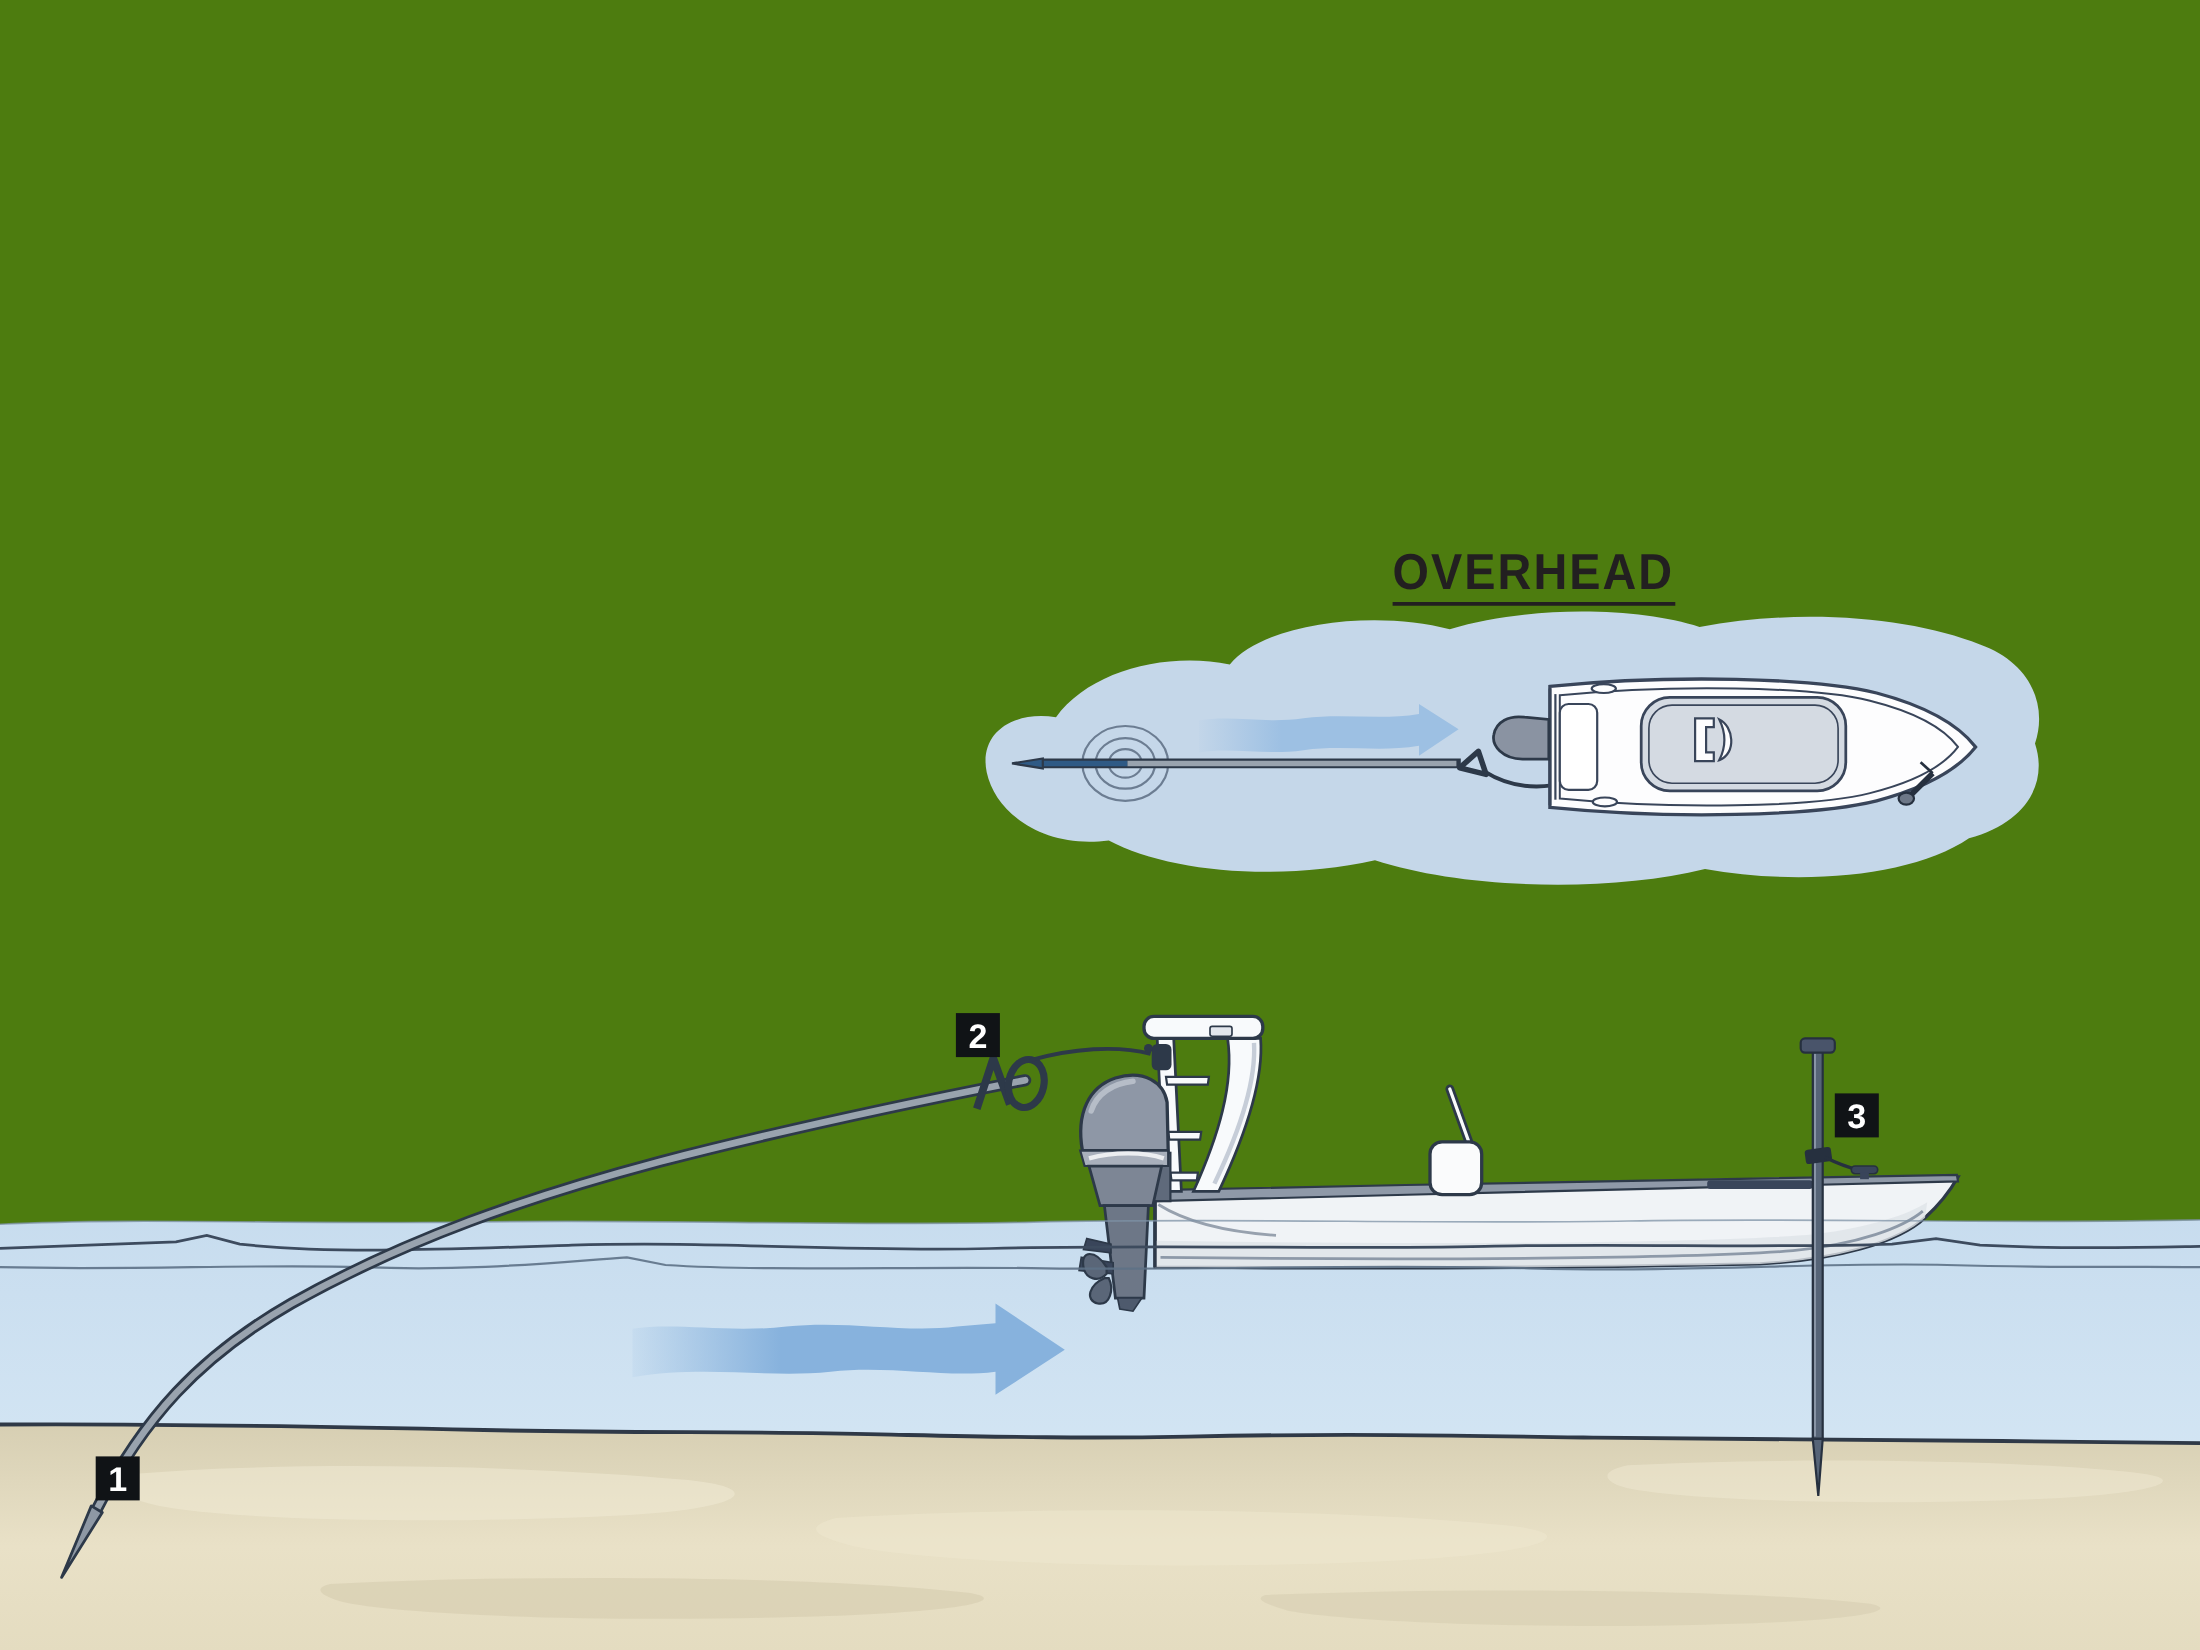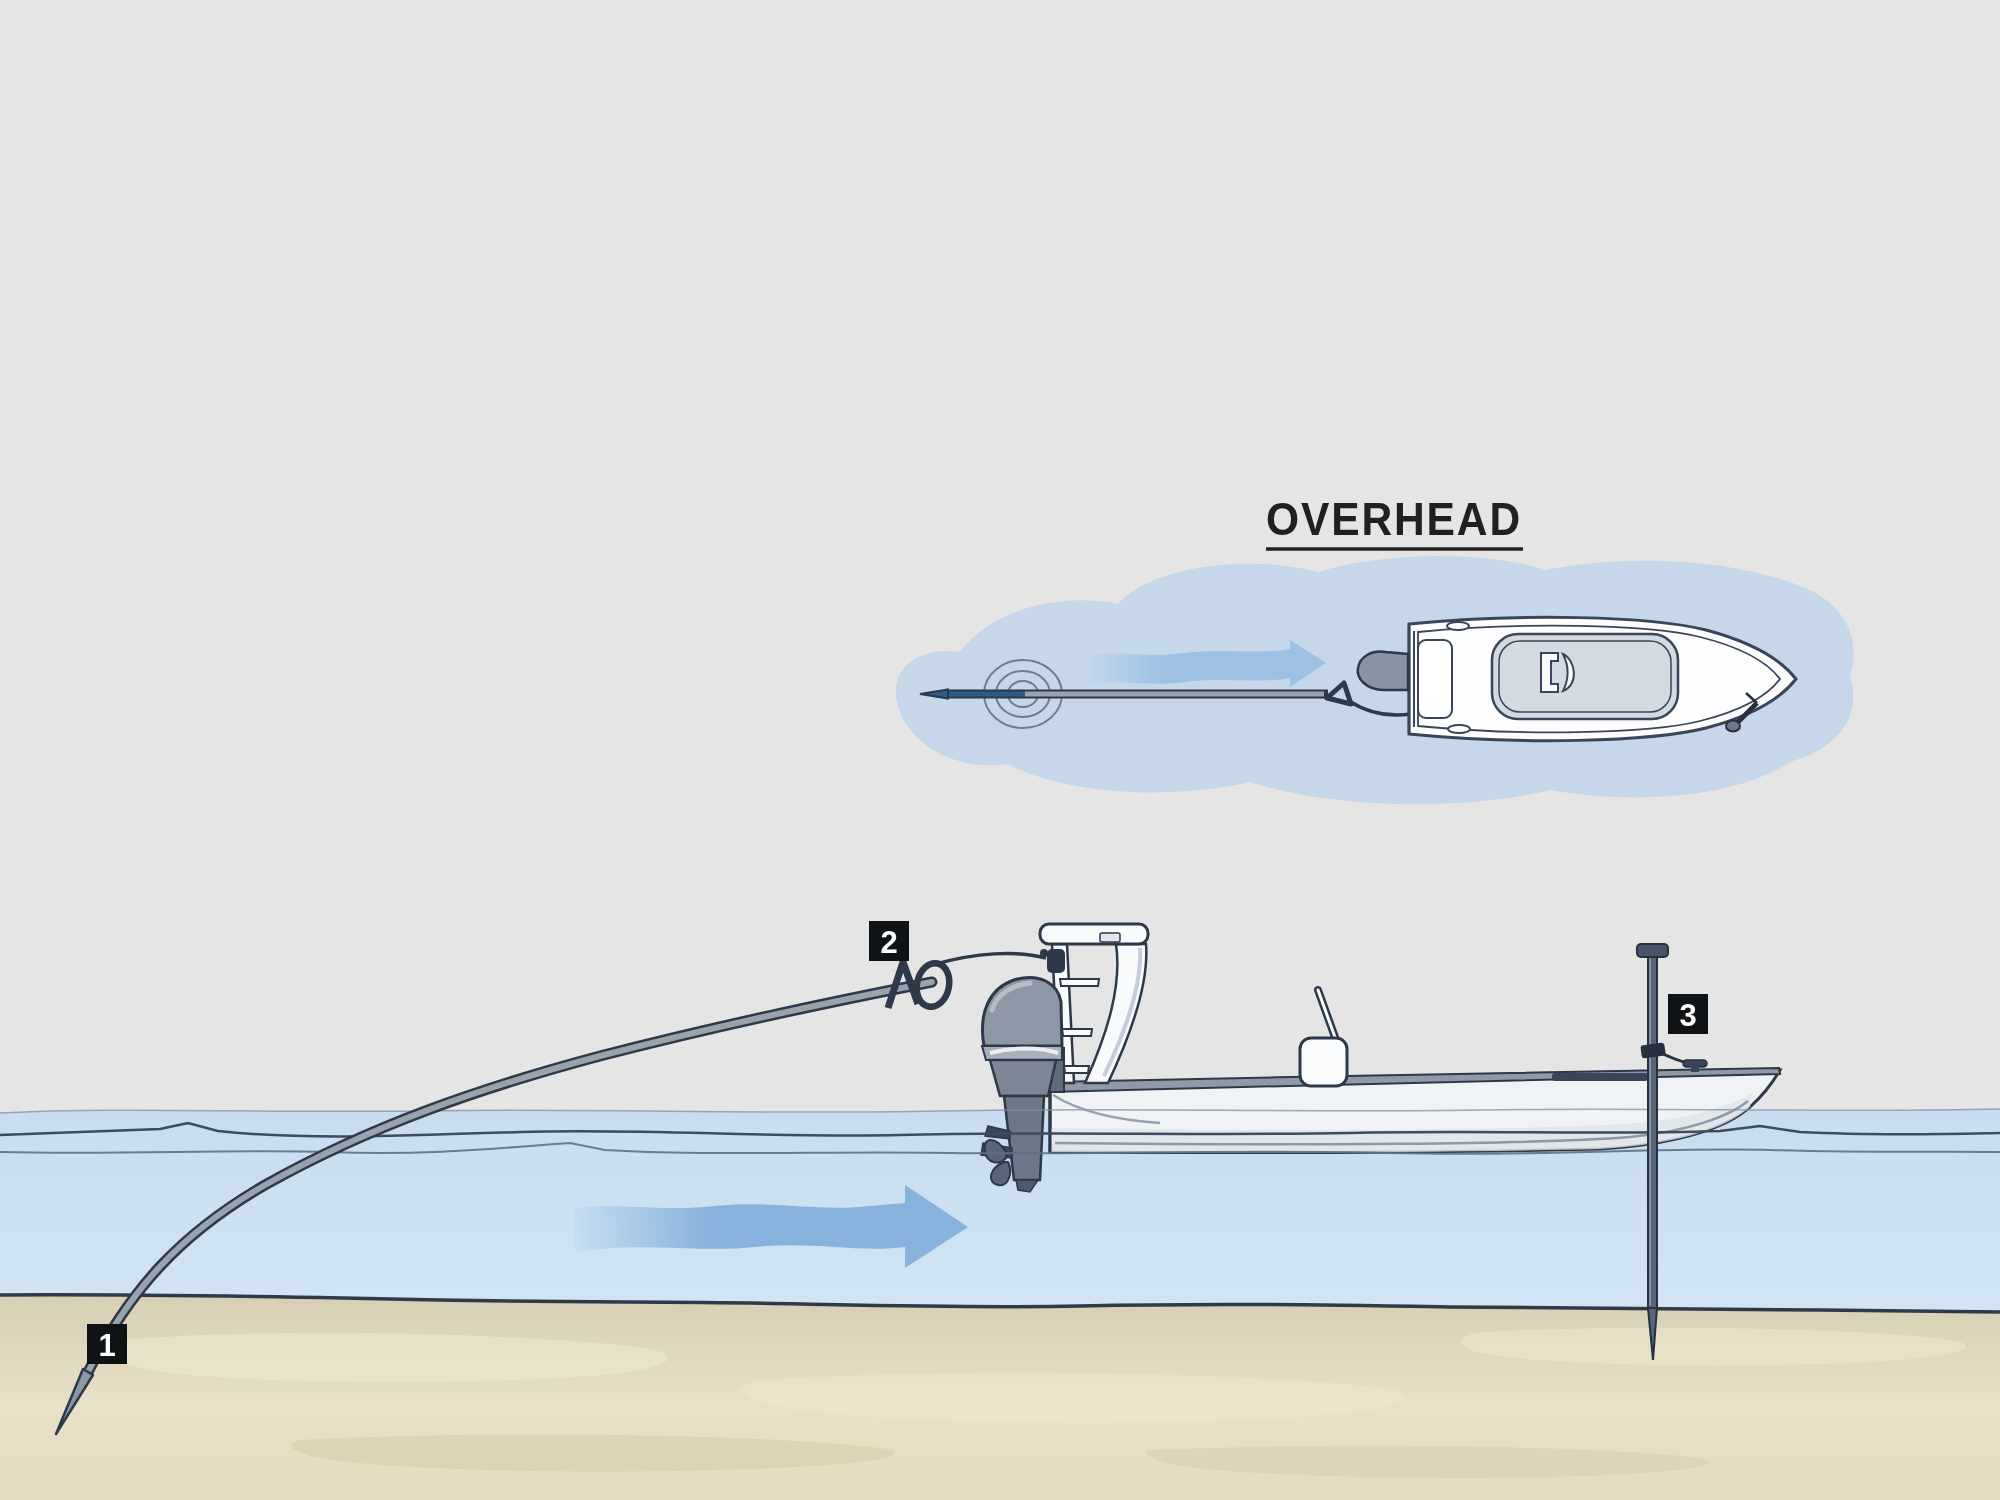--- a/index.html
+++ b/index.html
@@ -1,16 +1,16 @@
 <!DOCTYPE html>
 <html><head>
 <meta charset="utf-8">
 <style>
   html,body{margin:0;padding:0;background:#ffffff;}
-  .stage{width:2000px;height:1500px;position:relative;background:#e5e5e5;overflow:hidden;}
+  .stage{width:2000px;height:1500px;position:relative;background:#4d7c0f;overflow:hidden;}
   svg{display:block;width:2000px;height:1500px;}
   .callout-num{font-family:"Liberation Sans",sans-serif;font-weight:700;font-size:31px;fill:#ffffff;}
   .title-text{font-family:"Liberation Sans",sans-serif;font-weight:700;font-size:46px;letter-spacing:2px;fill:#221f20;}
 </style>
 </head>
 <body>
 
 <div class="stage">
 <svg viewBox="0 0 2000 1500" xmlns="http://www.w3.org/2000/svg">
   <defs>

